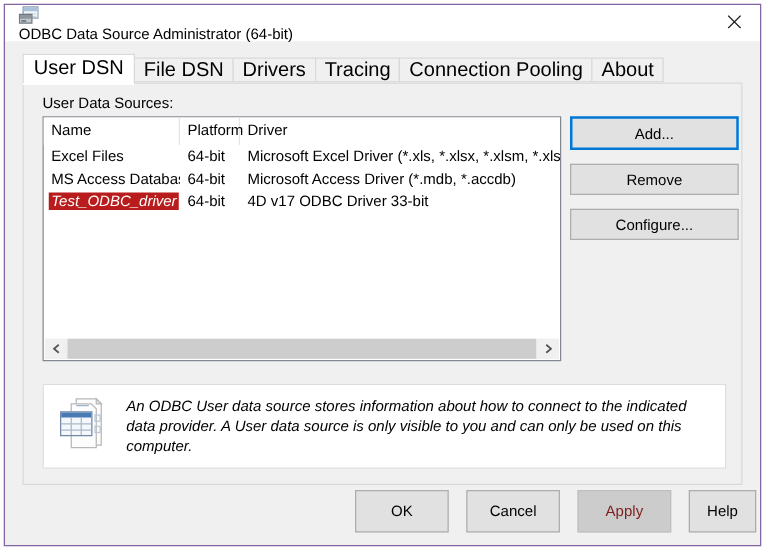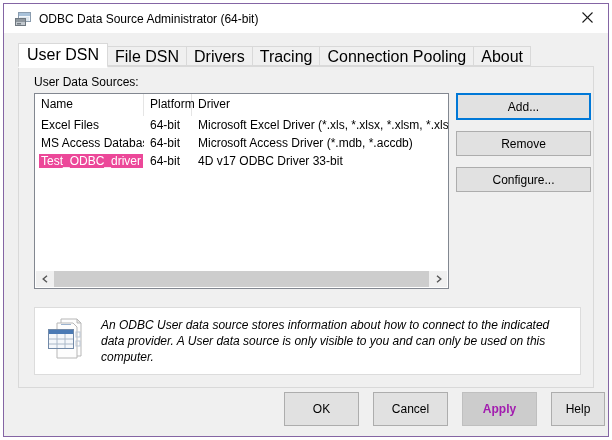--- a/index.html
+++ b/index.html
@@ -11,22 +11,23 @@
     position:relative; overflow:hidden;
   }
   .window {
     position:absolute; inset:3px;
     border:1px solid #8465a4;
     background:#f0f0f0;
   }
   
   .titlebar {
     height:29px; background:#fff;
-    display:flex; align-items:center; padding-left:11px;
+    display:flex; padding-left:11px;
     position:relative;
+    flex-direction:column;
   }
   .app-icon { width:16px; height:16px; margin-right:8px; flex:0 0 auto; }
   .title-text { font-size:12px; color:#000; white-space:nowrap; }
   .close-btn {
     position:absolute; right:0; top:0; width:42px; height:29px;
     display:flex; align-items:center; justify-content:center;
     background:transparent; border:none; cursor:default;
   }
   
   .tabs {
@@ -55,39 +56,39 @@
   }
   .lv-header { display:flex; height:22px; line-height:21px; background:#fff; }
   .lv-header > div { border-right:1px solid #e5e5e5; padding-left:6px; }
   .lv-header > div:last-child { border-right:none; }
   .c-name { width:109px; flex:0 0 auto; }
   .c-plat { width:48px; flex:0 0 auto; }
   .c-drv  { flex:1 1 auto; min-width:0; }
   .lv-row { display:flex; height:18px; line-height:18px; white-space:nowrap; }
   .lv-row > div { padding-left:6px; overflow:hidden; }
   .lv-row .name-text { padding:0 2px; margin-left:-2px; }
-  .lv-row.selected .name-text { background:#ec4899; color:#fff; }
+  .lv-row.selected .name-text { background:#b91c1c; color:#fff;font-style:italic; }
   
   .hscroll {
     position:absolute; left:1px; right:1px; bottom:1px; height:16px;
     background:#f0f0f0; display:flex; align-items:stretch;
   }
   .sb-arrow {
     width:17px; flex:0 0 auto; display:flex; align-items:center; justify-content:center;
     background:#f0f0f0; border:none;
   }
   .sb-thumb { flex:1 1 auto; background:#cdcdcd; margin:0 1px; }
   
   .btn {
     font-family:"Liberation Sans", sans-serif; font-size:12px; color:#000;
     background:#e1e1e1; border:1px solid #adadad;
     display:block; text-align:center;
   }
   .btn.focused { border:2px solid #0078d7; }
-  .btn.disabled { background:#cccccc; border-color:#bfbfbf; color:#a21caf;font-weight:bold; }
+  .btn.disabled { background:#cccccc; border-color:#bfbfbf; color:#7f1d1d; }
   .side-buttons {
     position:absolute; top:26px; right:2px; width:135px;
     display:flex; flex-direction:column; gap:11px;justify-content:flex-end;
   }
   .side-buttons .btn { height:25px; }
   .side-buttons .btn.focused { height:27px; }
   
   .infobox {
     position:absolute; left:15px; right:12px; top:240px; height:68px;
     background:#fff; border:1px solid #dcdcdc;

